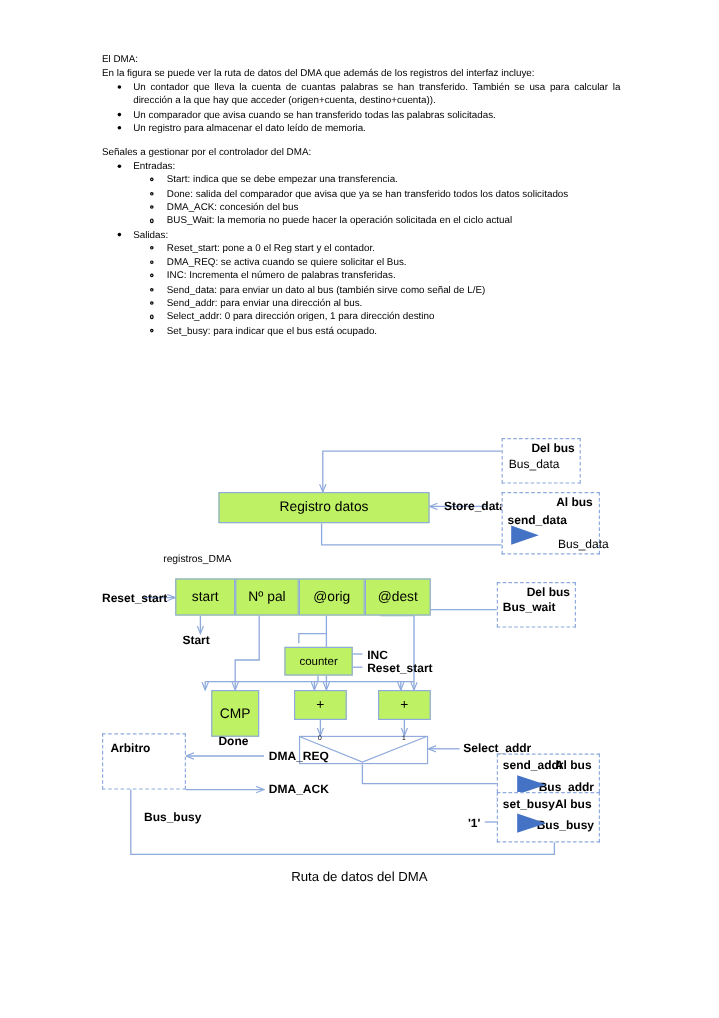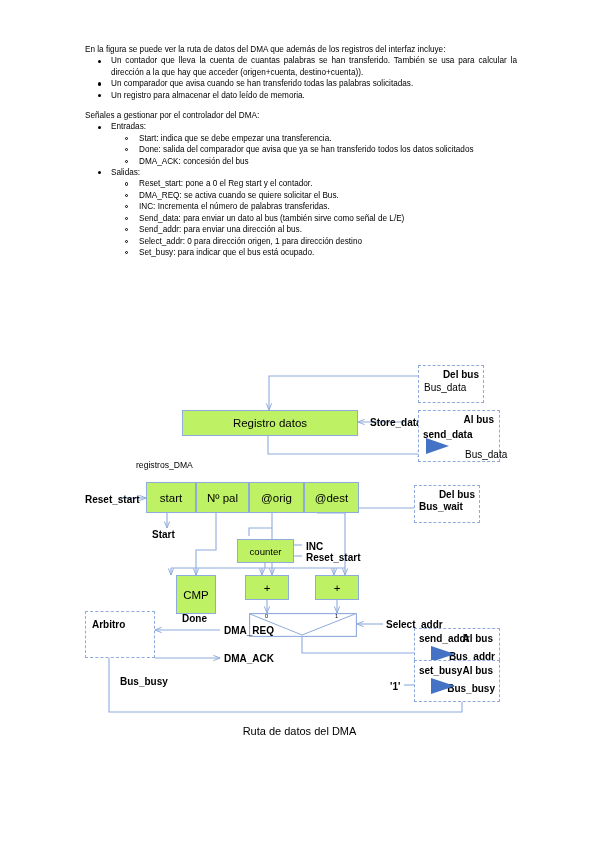--- a/index.html
+++ b/index.html
@@ -36,30 +36,32 @@
         border:1.2px dashed #8FAADC;background:#fff;}
   .lbl{position:absolute;font-size:10px;font-weight:bold;white-space:nowrap;}
   .lbl.norm{font-weight:normal;}
   .lbl.big{font-size:8.6px;font-weight:normal;}
   .tiny{position:absolute;font-size:5.6px;}
 </style>
 </head>
 <body>
 
 <div class="doc">
+  <p>El DMA:</p>
   <p>En la figura se puede ver la ruta de datos  del DMA que además de los registros del interfaz incluye:</p>
   <p class="lvl1">Un contador que lleva la cuenta de cuantas palabras se han transferido. También se usa para calcular la dirección a la que hay que acceder (origen+cuenta, destino+cuenta)).</p>
   <p class="lvl1">Un comparador que avisa cuando se han transferido todas las palabras solicitadas.</p>
   <p class="lvl1">Un registro para almacenar el dato leído de memoria.</p>
   <div class="gap"></div>
   <p>Señales a gestionar por el controlador del DMA:</p>
   <p class="lvl1">Entradas:</p>
   <p class="lvl2">Start: indica que se debe empezar una transferencia.</p>
   <p class="lvl2">Done: salida del comparador que avisa que ya se han transferido todos los datos solicitados</p>
   <p class="lvl2">DMA_ACK: concesión del bus</p>
+  <p class="lvl2">BUS_Wait: la memoria no puede hacer la operación solicitada en el ciclo actual</p>
   <p class="lvl1">Salidas:</p>
   <p class="lvl2">Reset_start: pone a 0 el Reg start y el contador.</p>
   <p class="lvl2">DMA_REQ: se activa cuando se quiere solicitar el Bus.</p>
   <p class="lvl2">INC: Incrementa el número de palabras transferidas.</p>
   <p class="lvl2">Send_data: para enviar un dato al bus (también sirve como señal de L/E)</p>
   <p class="lvl2">Send_addr: para enviar una dirección al bus.</p>
   <p class="lvl2">Select_addr: 0 para dirección origen, 1 para dirección destino</p>
   <p class="lvl2">Set_busy: para indicar que el bus está ocupado.</p>
 </div>
 

